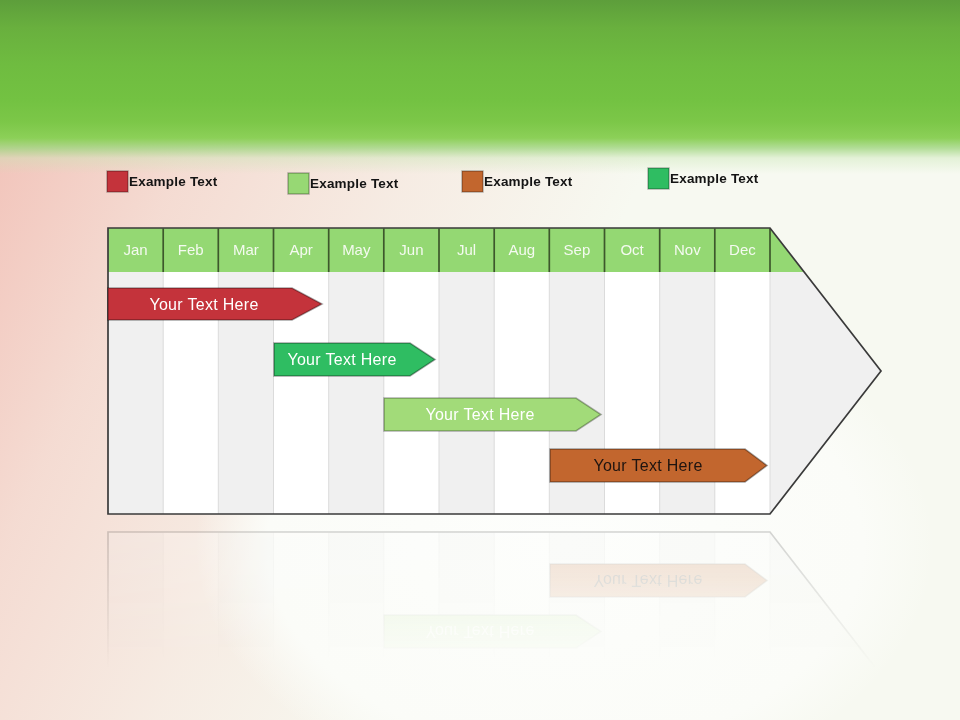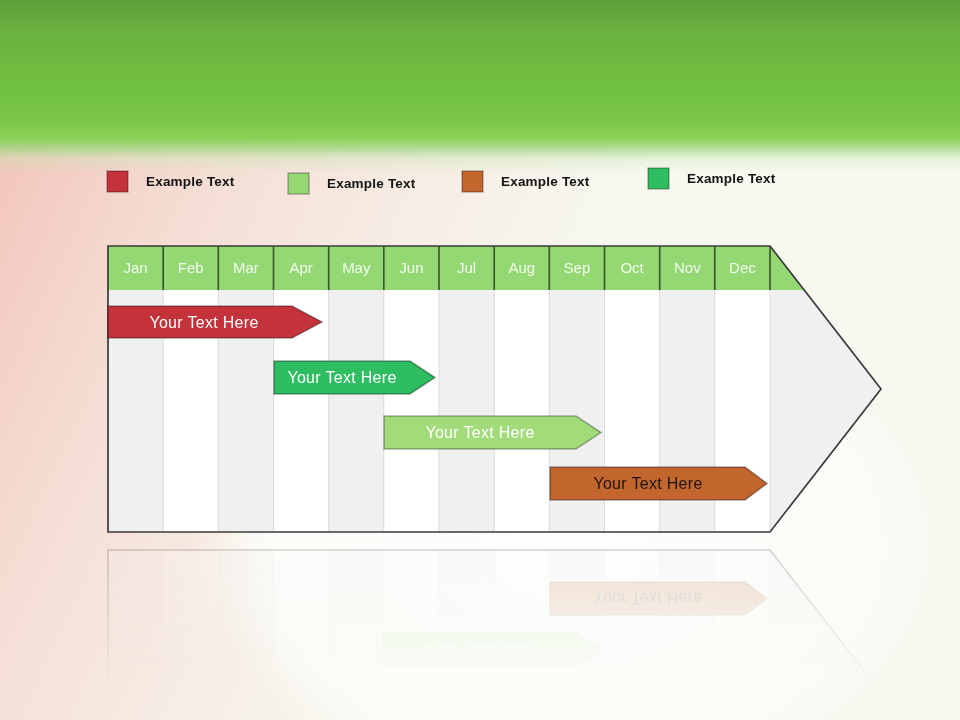--- a/index.html
+++ b/index.html
@@ -13,30 +13,30 @@
       linear-gradient(115deg,rgba(240,178,168,0.85) 0%,rgba(242,190,180,0.50) 20%,rgba(244,202,192,0.28) 38%,rgba(246,214,204,0) 56%);
   }
   .title{
     position:absolute;left:67px;top:58px;white-space:nowrap;
     font-size:27px;color:#FFFFFF;letter-spacing:0.2px;
     text-shadow:0 1px 2px rgba(40,80,20,0.25);
   }
   .title .t-main{font-weight:700;}
   .title .t-suffix{font-weight:400;color:#F3FAEF;margin-left:9px;}
   .legend-item{
-    position:absolute;display:flex;align-items:center;column-gap:17px;height:24px;
+    position:absolute;display:flex;align-items:center;height:24px;
   }
   .legend-item .swatch{display:block;}
   .legend-item .lg-label{font-size:13.5px;font-weight:700;color:#141414;letter-spacing:0.2px;}
   .li1{left:106px;top:169px;}
   .li2{left:287px;top:171px;}
   .li3{left:461px;top:169px;}
   .li4{left:647px;top:166px;}
   .chart-wrap{
-    position:absolute;left:104px;top:242px;width:784px;height:296px;
+    position:absolute;left:104px;top:224px;width:784px;height:296px;
     -webkit-box-reflect: below 6px linear-gradient(transparent 52%, rgba(0,0,0,0.22) 100%);
   }
   .chart-wrap svg{display:block;}
   .mon{font-size:15px;fill:#F4FAF0;text-anchor:middle;font-family:"Liberation Sans",sans-serif;}
   .bar-label{font-size:16px;text-anchor:middle;font-family:"Liberation Sans",sans-serif;letter-spacing:0.3px;}
 </style>
 </head>
 <body>
 
 <div class="slide">

